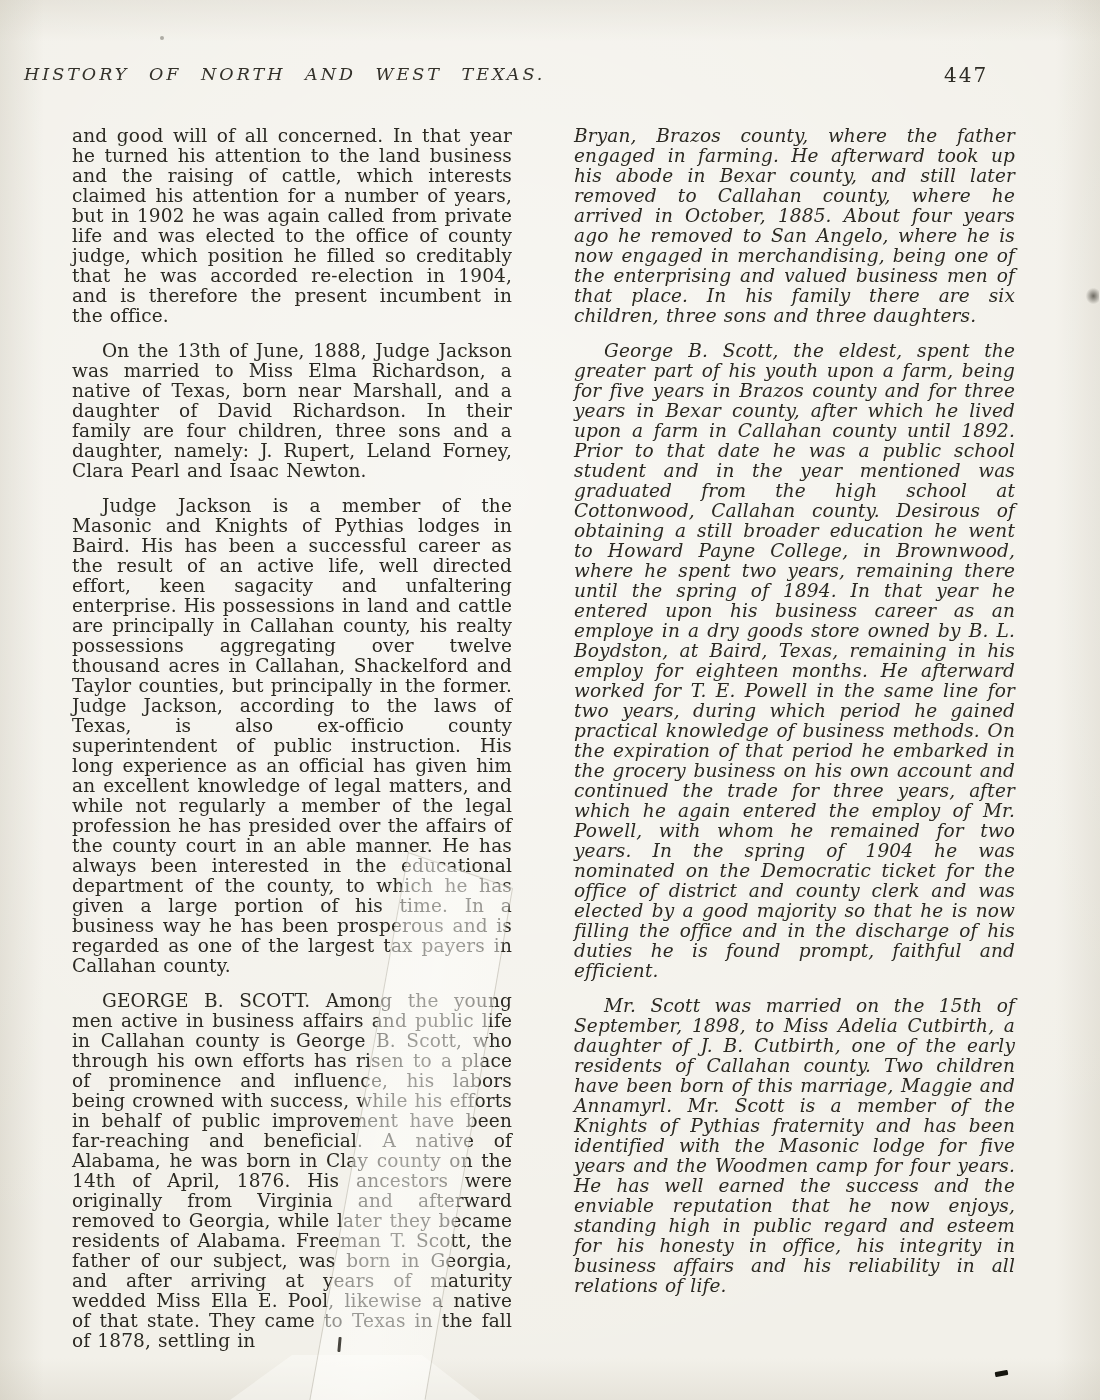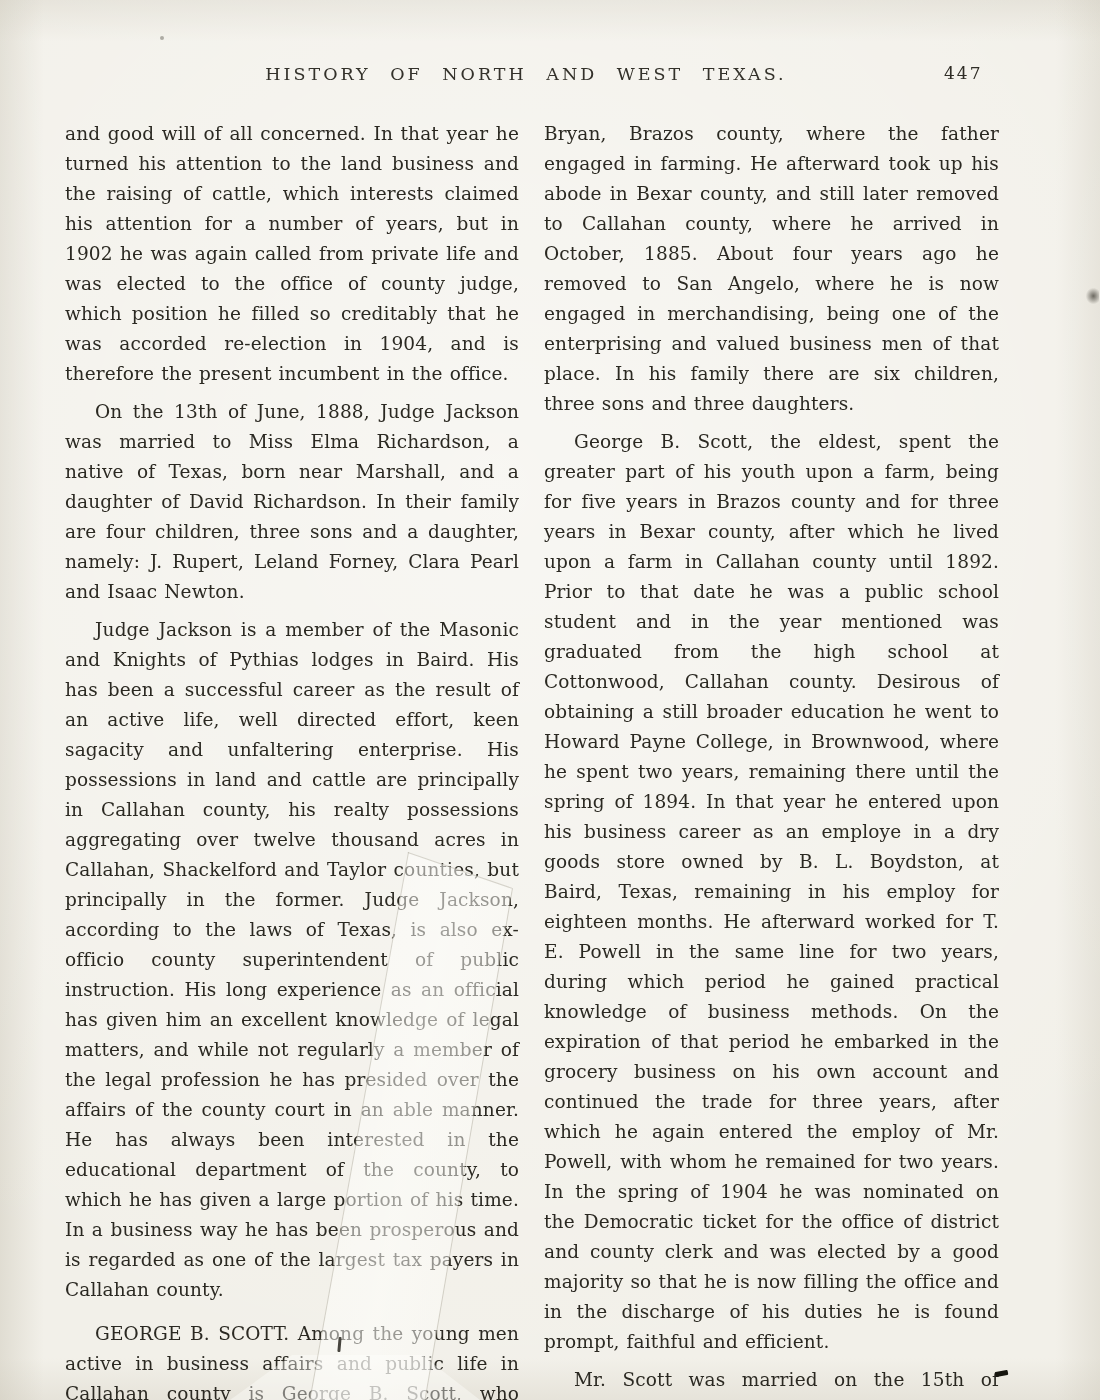--- a/index.html
+++ b/index.html
@@ -11,34 +11,34 @@
     background:
       radial-gradient(140% 120% at 45% 35%, rgba(255,255,255,0.45) 0%, rgba(255,255,255,0) 55%),
       linear-gradient(90deg, rgba(202,197,182,0.45) 0%, rgba(202,197,182,0) 4%, rgba(202,197,182,0) 96%, rgba(202,197,182,0.35) 100%),
       linear-gradient(180deg, rgba(202,197,182,0.35) 0%, rgba(202,197,182,0) 3%, rgba(202,197,182,0) 97%, rgba(202,197,182,0.30) 100%),
       #f2f0e9;
     font-family:"DejaVu Serif","Liberation Serif",serif;
     color:#2b2922;
   }
   .running-head {
     position:absolute; top:64px; left:24px; width:1004px;
-    text-align:center;
     font-size:17.5px; letter-spacing:3px; word-spacing:11px;
     color:#33312a;
+    font-style:italic;
   }
   .page-number {
     position:absolute; top:63px; left:944px;
-    font-size:17px; letter-spacing:2px; color:#2f2d26;
+    font-size:20px; letter-spacing:2px; color:#2f2d26;
   }
   .col { position:absolute; top:111px; }
   .col-left  { left:57px;  width:470px; }
-  .col-right { left:536px; width:471px; }
+  .col-right { left:559px; width:471px;font-style:italic; }
   .para {
-    margin:8px;
-    font-size:18.5px; line-height:30px;
+    margin:15px;
+    font-size:18.5px; line-height:20px;
     text-align:justify;
     word-spacing:1px; letter-spacing:0.15px;
     hyphens:auto; -webkit-hyphens:auto;
   }
   .indent { text-indent:30px; }
   .section-start { margin-top:14px; }
 
   
   .paper-strip {
     position:absolute; left:295px; top:845px; width:230px; height:555px;

